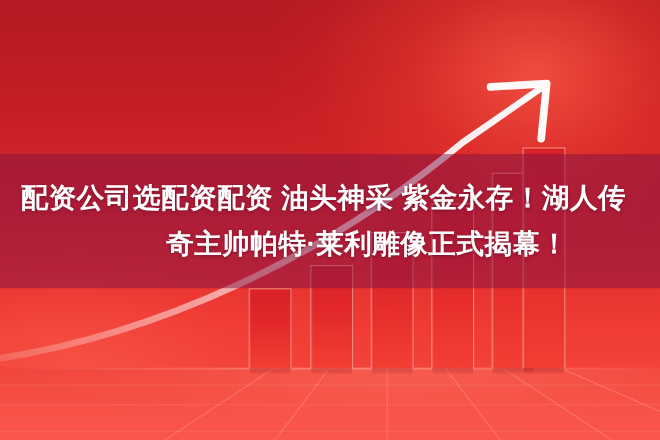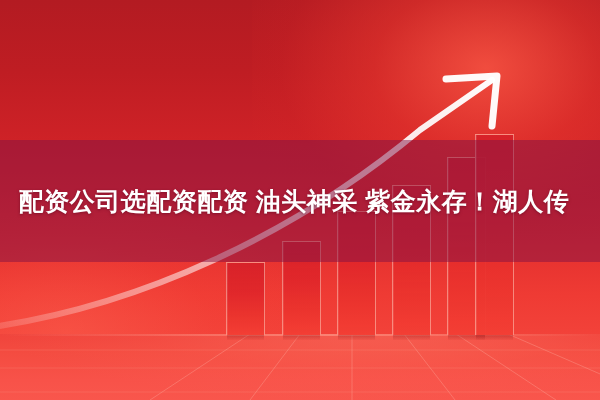--- a/index.html
+++ b/index.html
@@ -211,15 +211,16 @@
       </linearGradient>
     </defs>
     <path d="M -30 330 C 140 310, 300 230, 420 130 L 492 80" fill="none" stroke="url(#arrowGrad)" stroke-width="6" stroke-linecap="round"></path>
     <path d="M 446 79 L 497 76 L 492 126" fill="none" stroke="#ffffff" stroke-opacity="0.97" stroke-width="7" stroke-linecap="round" stroke-linejoin="round"></path>
   </svg>
 
   <div class="band"></div>
 
   <div class="headline">
     <div class="headline-line l1">配资公司选配资配资 油头神采 紫金永存！湖人传</div>
+    <div class="headline-line l2">奇主帅帕特·莱利雕像正式揭幕！</div>
   </div>
 
 </div>
 
 </body></html>

